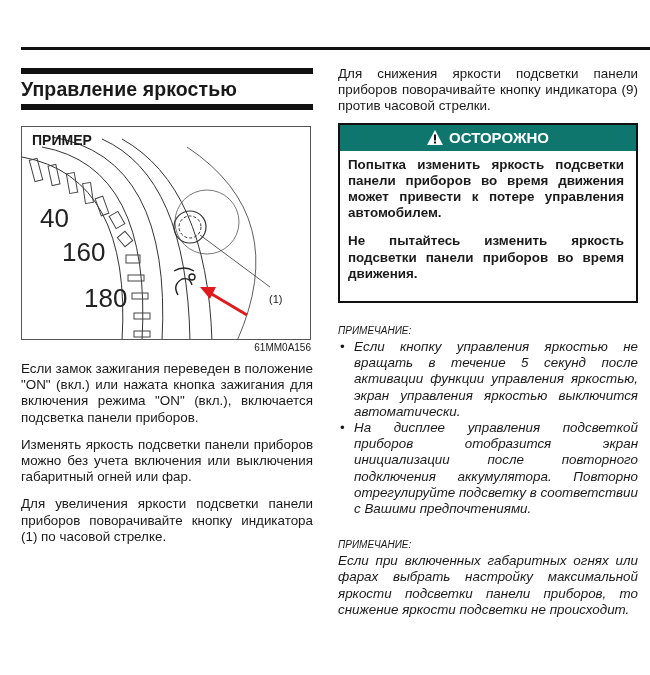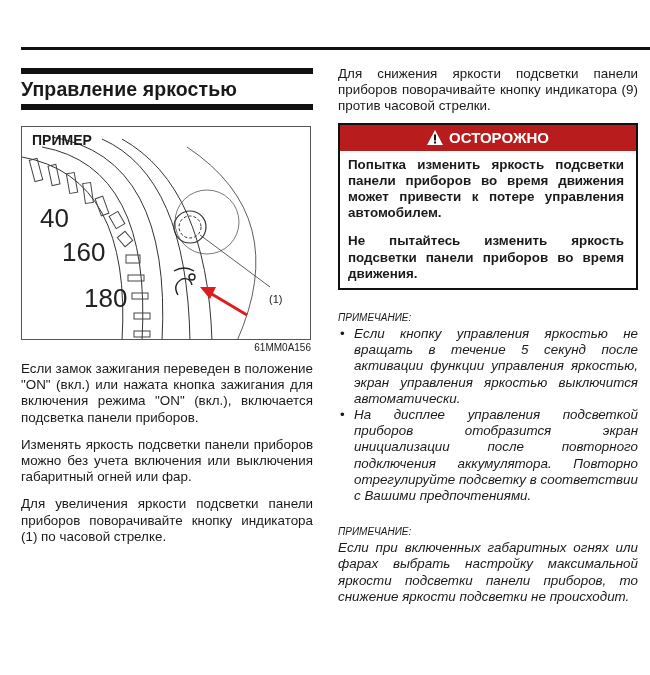--- a/index.html
+++ b/index.html
@@ -10,25 +10,25 @@
   .right-col { position:absolute; left:338px; top:66px; width:300px; }
   .title-bar { height:6px; background:#111; }
   .title { font-weight:bold; font-size:19.5px; line-height:26px; margin:2px 0 2px 0; letter-spacing:0.1px; }
   .figure { position:relative; margin-top:16px; width:290px; height:214px; border:1.5px solid #555; box-sizing:border-box; overflow:hidden; }
   .figure-label { position:absolute; left:10px; top:5px; font-weight:bold; font-size:14px; }
   .figure svg { position:absolute; left:0; top:0; }
   .fig-code { text-align:right; font-size:10px; margin-top:2px; margin-right:2px; }
   p.body { font-size:13.4px; line-height:16.2px; margin:0 0 11px 0; text-align:justify; }
   .left-text { margin-top:8px; }
   .warn-box { border:2px solid #111; margin:8px 0 20px 0; }
-  .warn-head { background:#b91c1c; color:#fff; font-weight:bold; font-size:15px; text-align:center; height:26px; line-height:26px; }
+  .warn-head { background:#0f766e; color:#fff; font-weight:bold; font-size:15px; text-align:center; height:26px; line-height:26px; }
   .warn-head .tri { display:inline-block; vertical-align:-2px; margin-right:6px; }
   .warn-body { padding:6px 12px 6px 8px;border-radius:11px; }
   .warn-body p { font-weight:bold; font-size:13.4px; line-height:16.2px; margin:0 0 12px 0; text-align:justify; }
-  .warn-body p:last-child { margin-bottom:0; }
+  .warn-body p:last-child { margin-bottom:13px; }
   .note-title { font-style:italic; font-size:10px; line-height:16px; margin:0; }
   .note-list { list-style:none; margin:0 0 20px 0; padding:0; }
   .note-list li { position:relative; padding-left:16px; font-style:italic; font-size:13.4px; line-height:16.2px; text-align:justify; }
   .note-list li .bullet { position:absolute; left:2px; top:0; font-style:normal; }
   .note-text { font-style:italic; font-size:13.4px; line-height:16.2px; text-align:justify; margin:0; }
 </style>
 </head>
 <body>
 
 <div class="top-rule"></div>

